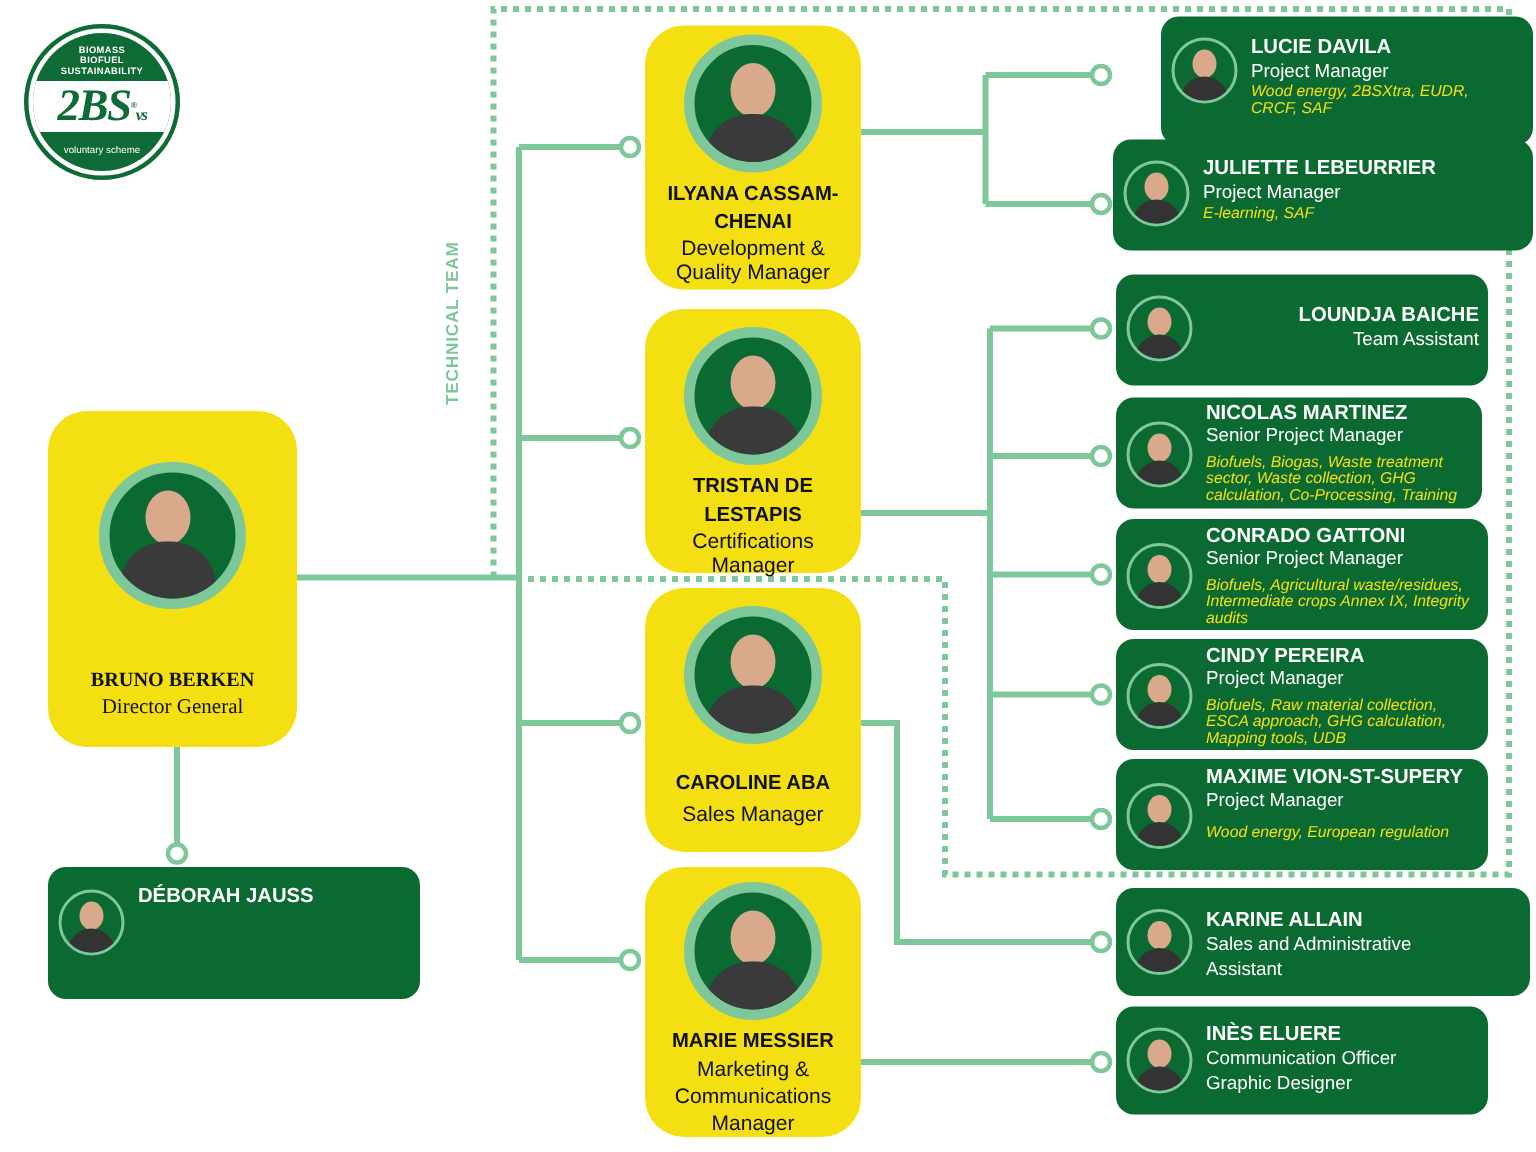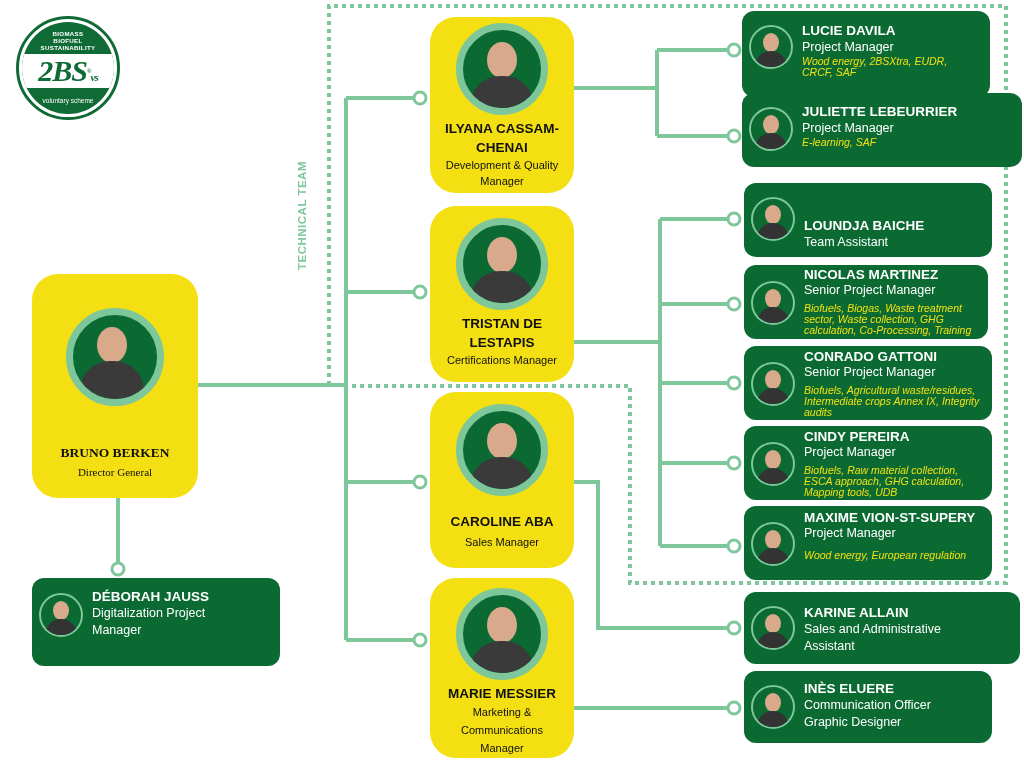--- a/index.html
+++ b/index.html
@@ -16,21 +16,21 @@
   .logo-band sup { font-size:6px; vertical-align:top; }
   .logo-band small { font-size:11px; }
   .logo-bot { position:absolute; bottom:10px; left:0; right:0; font-size:6.5px; }
 
   .ycard { background:#f4e012; border-radius:26px; position:absolute; text-align:center; color:#111; box-sizing:border-box; }
   .avatar-big { position:absolute; width:92px; height:92px; border-radius:50%; background:#0b6a32; border:7px solid #7ec79a; box-sizing:border-box;
                 overflow:hidden; left:50%; transform:translateX(-50%); }
   .avatar-big .head { position:absolute; width:30px; height:36px; border-radius:50%; background:#d9a98c; left:24px; top:12px; }
   .avatar-big .body { position:absolute; width:64px; height:40px; border-radius:30px 30px 0 0; background:#3a3a3a; left:7px; top:46px; }
   .ycard .nm { font-weight:bold; font-size:13.5px; line-height:19px; }
-  .ycard .rl { font-size:11px; line-height:16px; }
+  .ycard .rl { font-size:14px; line-height:16px; }
 
   .gcard { background:#0b6a32; border-radius:12px; position:absolute; color:#fff; box-sizing:border-box; }
   .avatar-sm { position:absolute; left:7px; width:44px; height:44px; border-radius:50%; border:2px solid #7ec79a; background:#0b6a32; box-sizing:border-box; overflow:hidden; }
   .avatar-sm .head { position:absolute; width:16px; height:19px; border-radius:50%; background:#d9a98c; left:12px; top:6px; }
   .avatar-sm .body { position:absolute; width:32px; height:20px; border-radius:16px 16px 0 0; background:#333; left:4px; top:24px; }
   .gtext { position:absolute; left:60px; right:6px; }
   .gcard .nm { font-weight:bold; font-size:13.5px; line-height:16px; }
   .gcard .rl { font-size:12.5px; line-height:17px; }
   .gcard .sp { font-size:10.5px; line-height:11px; font-style:italic; color:#f4e012; }
 
@@ -104,21 +104,20 @@
   </div>
 </div>
 
 <div class="gcard" style="left:32px; top:578px; width:248px; height:88px;">
   <div class="avatar-sm" style="top:15px;">
       <div class="head"></div>
       <div class="body"></div>
     </div>
   <div class="gtext" style="top:11px;">
     <div class="nm">DÉBORAH JAUSS</div>
-    <div class="rl" style="width:140px;">Digitalization Project Manager</div>
   </div>
 </div>
 
 <div class="ycard" style="left:430px; top:17px; width:144px; height:176px;">
   <div class="avatar-big" style="top:6px;">
       <div class="head"></div>
       <div class="body"></div>
     </div>
   <div class="abs" style="left:4px; right:4px; top:102px;">
     <div class="nm">ILYANA CASSAM-CHENAI</div>
@@ -152,21 +151,21 @@
   <div class="avatar-big" style="top:10px;">
       <div class="head"></div>
       <div class="body"></div>
     </div>
   <div class="abs" style="left:14px; right:14px; top:106px;">
     <div class="nm">MARIE MESSIER</div>
     <div class="rl" style="line-height:18px;">Marketing &amp; Communications Manager</div>
   </div>
 </div>
 
-<div class="gcard" style="left:742px; top:11px; width:248px; height:86px;">
+<div class="gcard" style="left:774px; top:11px; width:248px; height:86px;">
   <div class="avatar-sm" style="top:14px;">
       <div class="head"></div>
       <div class="body"></div>
     </div>
   <div class="gtext" style="top:12px;">
     <div class="nm">LUCIE DAVILA</div>
     <div class="rl">Project Manager</div>
     <div class="sp" style="width:165px;">Wood energy, 2BSXtra,  EUDR, CRCF, SAF</div>
   </div>
 </div>
@@ -181,21 +180,21 @@
     <div class="rl">Project Manager</div>
     <div class="sp">E-learning, SAF</div>
   </div>
 </div>
 
 <div class="gcard" style="left:744px; top:183px; width:248px; height:74px;">
   <div class="avatar-sm" style="top:14px;">
       <div class="head"></div>
       <div class="body"></div>
     </div>
-  <div class="gtext" style="top:35px;">
+  <div class="gtext" style="top:19px;text-align:right;">
     <div class="nm">LOUNDJA BAICHE</div>
     <div class="rl">Team Assistant</div>
   </div>
 </div>
 
 <div class="gcard" style="left:744px; top:265px; width:244px; height:74px;">
   <div class="avatar-sm" style="top:16px;">
       <div class="head"></div>
       <div class="body"></div>
     </div>

